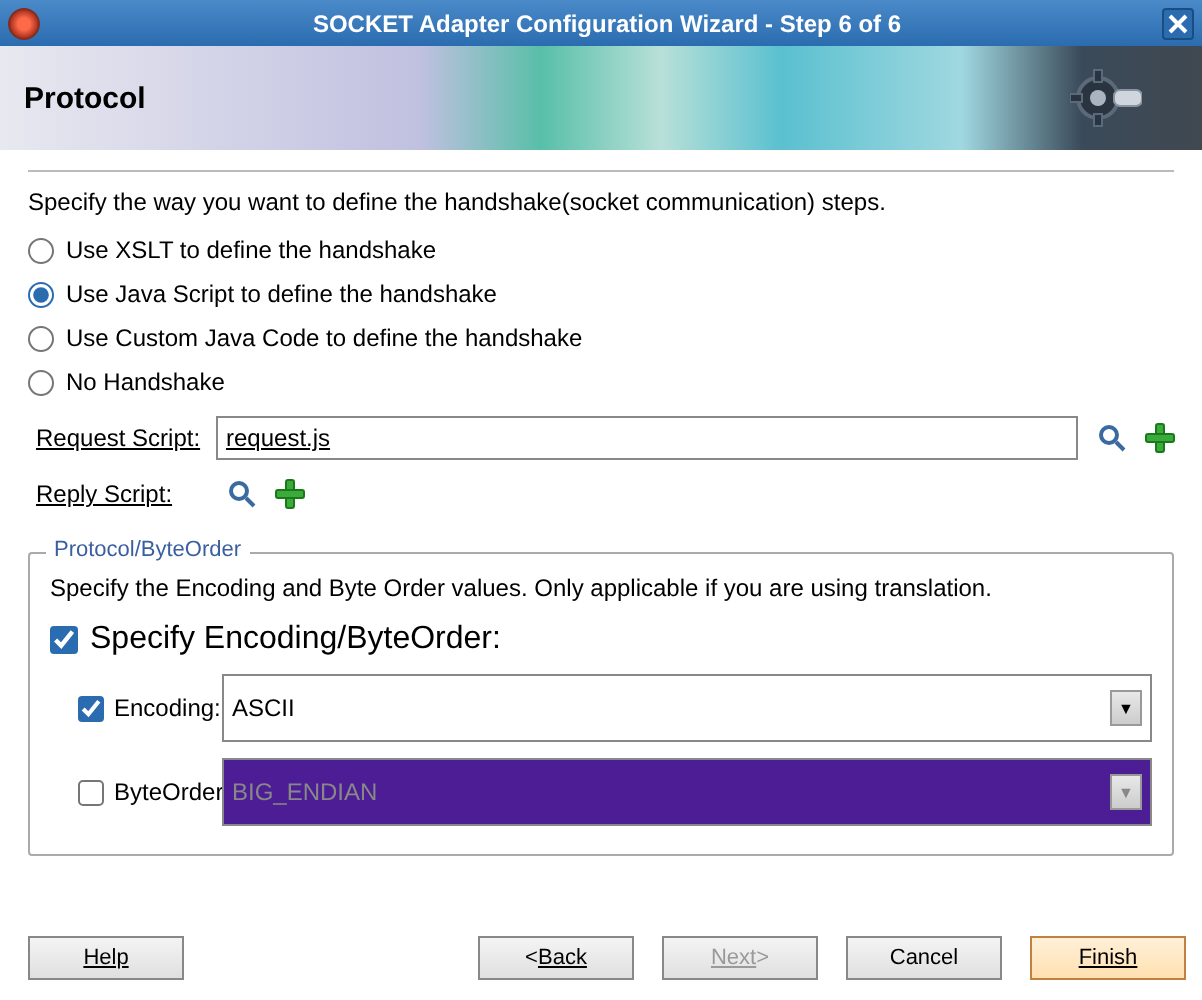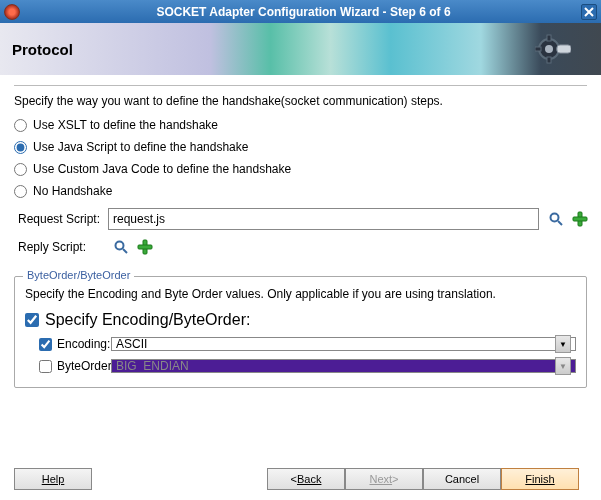--- a/index.html
+++ b/index.html
@@ -9,37 +9,37 @@
 .titlebar-title { flex: 1; text-align: center; }
 .titlebar-close { width: 16px; height: 16px; background: #2b6cb0; border: 1px solid #1a4d80; border-radius: 2px; display: flex; align-items: center; justify-content: center; cursor: pointer; font-weight: bold; }
 .banner { height: 52px; background: linear-gradient(to right, #e8e8f0 0%, #c0c0e0 35%, #58bfa8 45%, #b8e0d8 55%, #5ac0d0 65%, #a0d8e0 80%, #3a4a5a 90%, #404850 100%); display: flex; align-items: center; padding: 0 12px; position: relative; }
 .banner h1 { font-size: 15px; font-weight: bold; color: #000; }
 .gear { position: absolute; right: 30px; top: 8px; width: 36px; height: 36px; }
 .content { padding: 10px 14px; }
 hr.sep { border: none; border-top: 1px solid #bbb; margin-bottom: 8px; }
 .instr { margin-bottom: 10px; color: #000; }
 .radio-row { display: flex; align-items: center; margin: 8px 0; cursor: pointer; }
 .radio-row input { margin-right: 6px; }
-.script-table { margin: 10px 0 4px 4px; width: 100%; }
+.script-table { margin: 10px 0 4px 4px; width: 100%; text-decoration: underline; }
 .script-row { display: flex; align-items: center; margin-bottom: 6px; }
 .script-label { width: 90px; }
 .script-input { flex: 1; height: 22px; border: 1px solid #888; padding: 0 4px; font-size: 12px; background: #fff; margin-right: 4px; }
 .icon-btn { width: 22px; height: 22px; display: flex; align-items: center; justify-content: center; margin-left: 2px; cursor: pointer; }
 .fieldset { border: 1px solid #aaa; border-radius: 2px; margin-top: 18px; padding: 10px 10px 8px 10px; position: relative; }
 .fieldset-legend { position: absolute; top: -8px; left: 8px; background: #fff; padding: 0 4px; color: #3a5fa0; font-size: 11px; }
 .check-row { display: flex; align-items: center; margin: 8px 0; }
 .check-row input[type=checkbox] { margin-right: 6px; width: 14px; height: 14px; }
 .check-label { font-size: 16px; }
 .enc-row { display: flex; align-items: center; margin: 8px 0 6px 14px; }
 .enc-label { width: 72px; display: flex; align-items: center; }
 .enc-label input { margin-right: 5px; }
-.select-box { flex: 1; height: 14px; border: 1px solid #888; padding: 0 4px; display: flex; align-items: center; justify-content: space-between; background: #fff; cursor: pointer; }
+.select-box { flex: 1; height: 34px; border: 1px solid #888; padding: 0 4px; display: flex; align-items: center; justify-content: space-between; background: #fff; cursor: pointer; }
 .select-box.disabled { background: #4c1d95; color: #888; }
 .select-arrow { width: 16px; height: 18px; background: linear-gradient(#e8e8e8,#ccc); border: 1px solid #999; display: flex; align-items: center; justify-content: center; font-size: 8px; }
-.button-bar { position: absolute; bottom: 10px; left: 14px; right: 22px; display: flex; gap: 0; align-items: center; }
+.button-bar { position: absolute; bottom: 10px; left: 14px; right: 8px; display: flex; gap: 14px; align-items: center; }
 .btn { height: 22px; border: 1px solid #888; background: linear-gradient(#f4f4f4,#e0e0e0); padding: 0 14px; font-size: 11px; cursor: pointer; display: flex; align-items: center; justify-content: center; min-width: 78px; }
 .btn.disabled { color: #999; cursor: default; }
 .btn.primary { border: 1px solid #c08040; background: linear-gradient(#fff0d8,#ffe0b0); }
 .btn .ul { text-decoration: underline; }
 .spacer { flex: 1; }
 .checked-blue { accent-color: #2b6cb0; }
 </style>
 </head>
 <body>
 
@@ -117,21 +117,21 @@
       <div class="icon-btn">
         <svg width="16" height="16" viewBox="0 0 16 16">
             <rect x="6" y="1" width="4" height="14" rx="1" fill="#3aaa3a" stroke="#1a7a1a"></rect>
             <rect x="1" y="6" width="14" height="4" rx="1" fill="#3aaa3a" stroke="#1a7a1a"></rect>
           </svg>
       </div>
     </div>
   </div>
 
   <div class="fieldset">
-    <span class="fieldset-legend">ByteOrder/ByteOrder</span>
+    <span class="fieldset-legend">Protocol/ByteOrder</span>
     <div class="instr">Specify the Encoding and Byte Order values. Only applicable if you are using translation.</div>
     <label class="check-row">
       <input type="checkbox" checked="" class="checked-blue" style="">
       <span class="check-label">Specify Encoding/ByteOrder:</span>
     </label>
     <div class="enc-row">
       <label class="enc-label">
         <input type="checkbox" checked="" class="checked-blue" style="">
         <span>Encoding:</span>
       </label>

